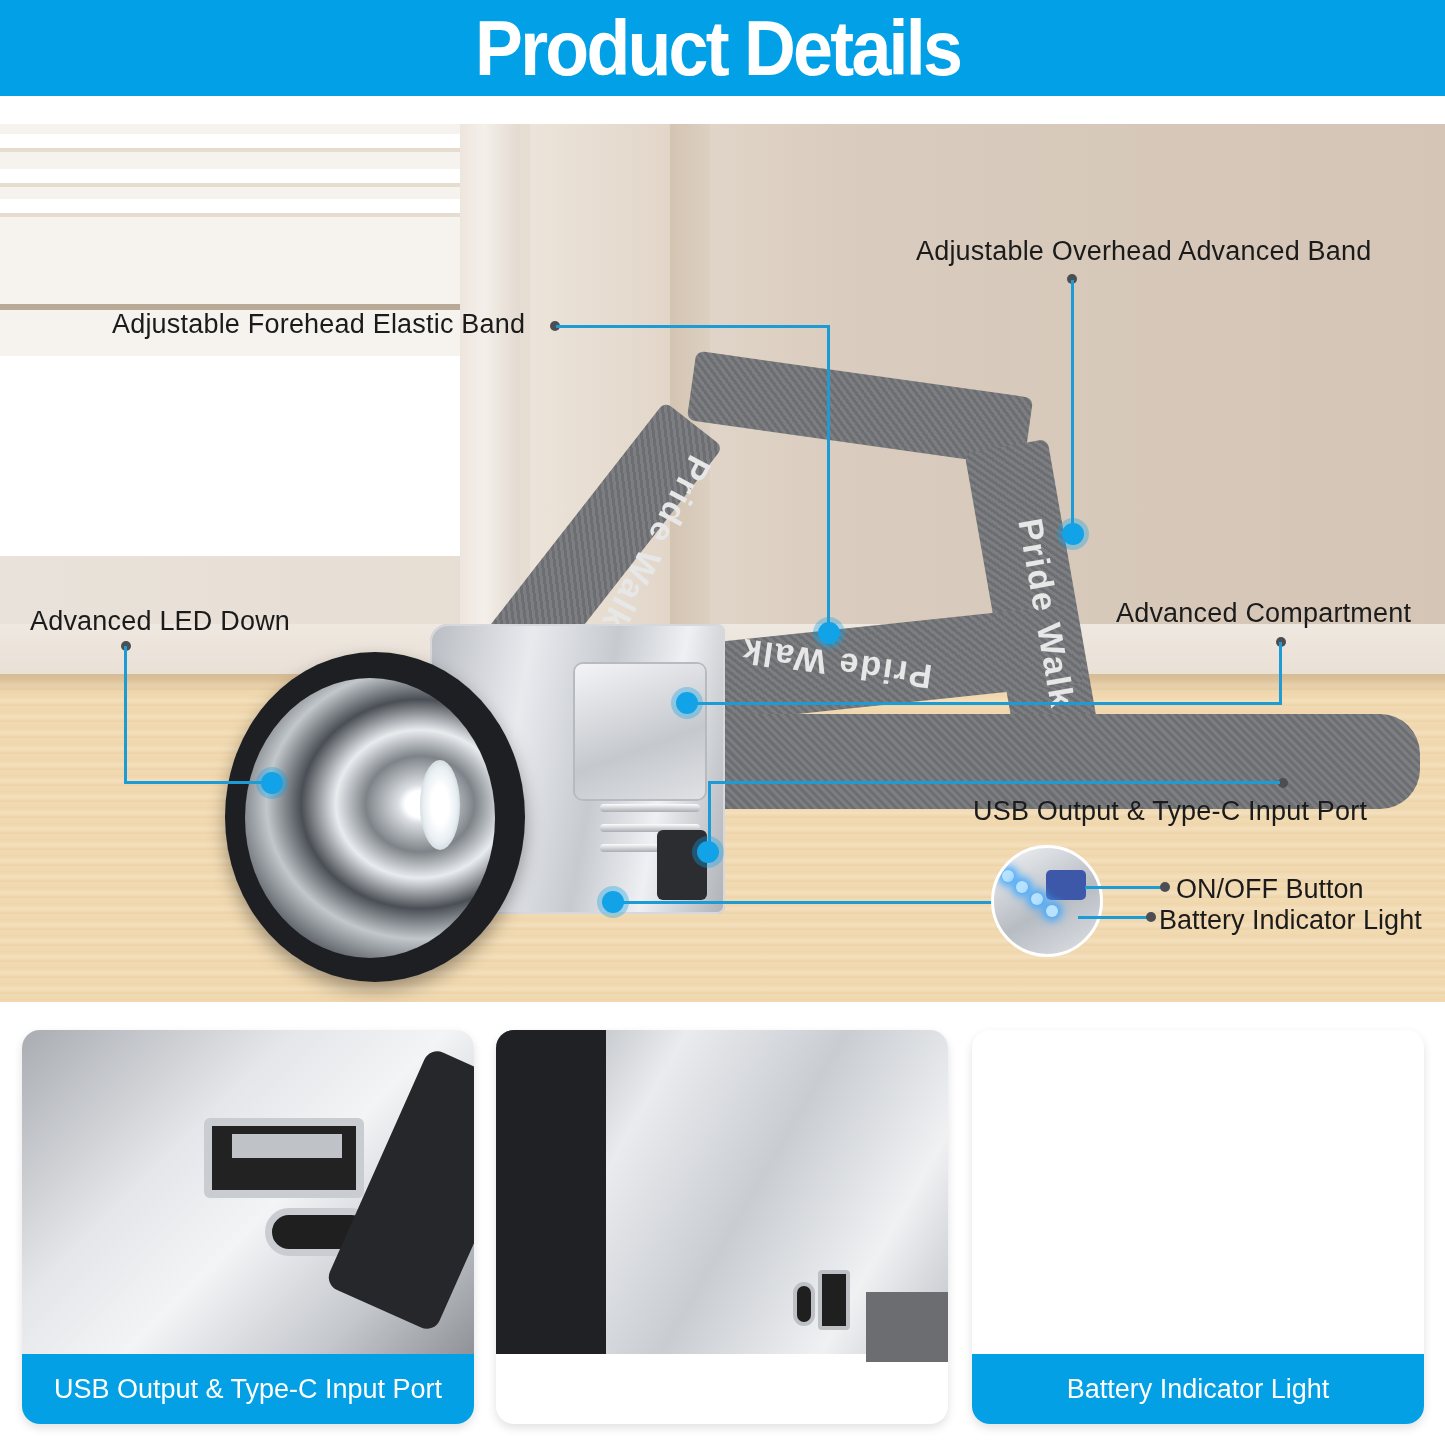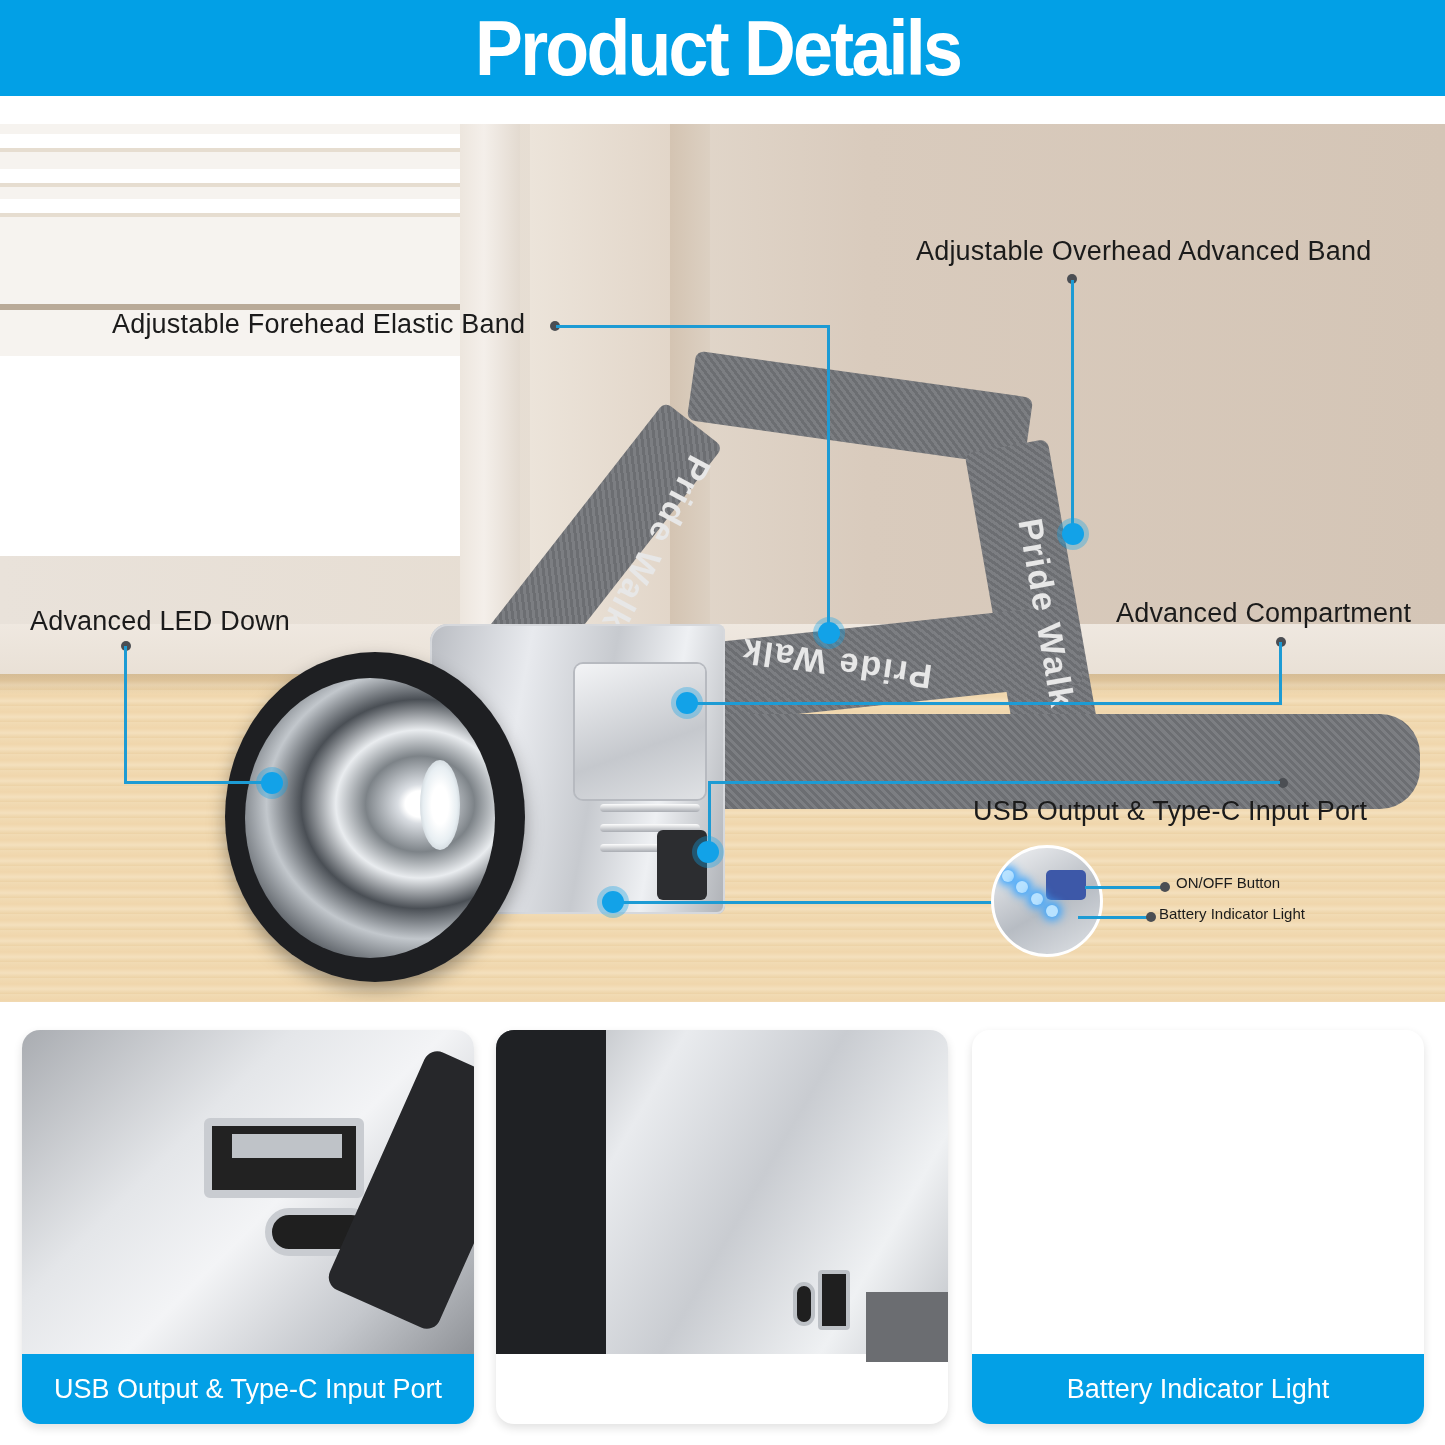--- a/index.html
+++ b/index.html
@@ -66,21 +66,21 @@
     box-shadow: 0 8px 18px rgba(0,0,0,0.35);
   }
   .lamp-reflector {
     position: absolute; left: 245px; top: 678px; width: 250px; height: 280px; border-radius: 50%;
     background: radial-gradient(ellipse at 70% 45%, #ffffff 0 6%, #d9dde2 9%, #7d8388 22%, #e9ecef 34%, #4a4f55 48%, #c2c7cc 62%, #5b6066 78%, #2e3236 100%);
   }
   .lamp-led { position: absolute; left: 420px; top: 760px; width: 40px; height: 90px; border-radius: 50%; background: radial-gradient(ellipse, #ffffff 30%, #e7eef2 60%, #a8b0b7 100%); }
 
   
   .label { position: absolute; color: #1b1b1b; font-size: 27px; white-space: nowrap; letter-spacing: 0.2px; }
-  .label-sm { position: absolute; color: #1b1b1b; font-size: 15px; white-space: nowrap; }
+  .label-sm { position: absolute; color: #1b1b1b; font-size: 27px; white-space: nowrap; }
   .line-h { position: absolute; height: 3px; background: #1d9bd4; }
   .line-v { position: absolute; width: 3px; background: #1d9bd4; }
   .dot { position: absolute; width: 10px; height: 10px; border-radius: 50%; background: #4b4e53; }
   .marker { position: absolute; width: 22px; height: 22px; border-radius: 50%; background: #12a2e8; box-shadow: 0 0 0 5px rgba(18,162,232,0.35); }
 
   .inset-circle {
     position: absolute; left: 991px; top: 845px; width: 112px; height: 112px; border-radius: 50%;
     background: linear-gradient(150deg, #f2f3f5, #b7bcc3 55%, #dfe2e6);
     border: 3px solid #ffffff; overflow: hidden;
   }

